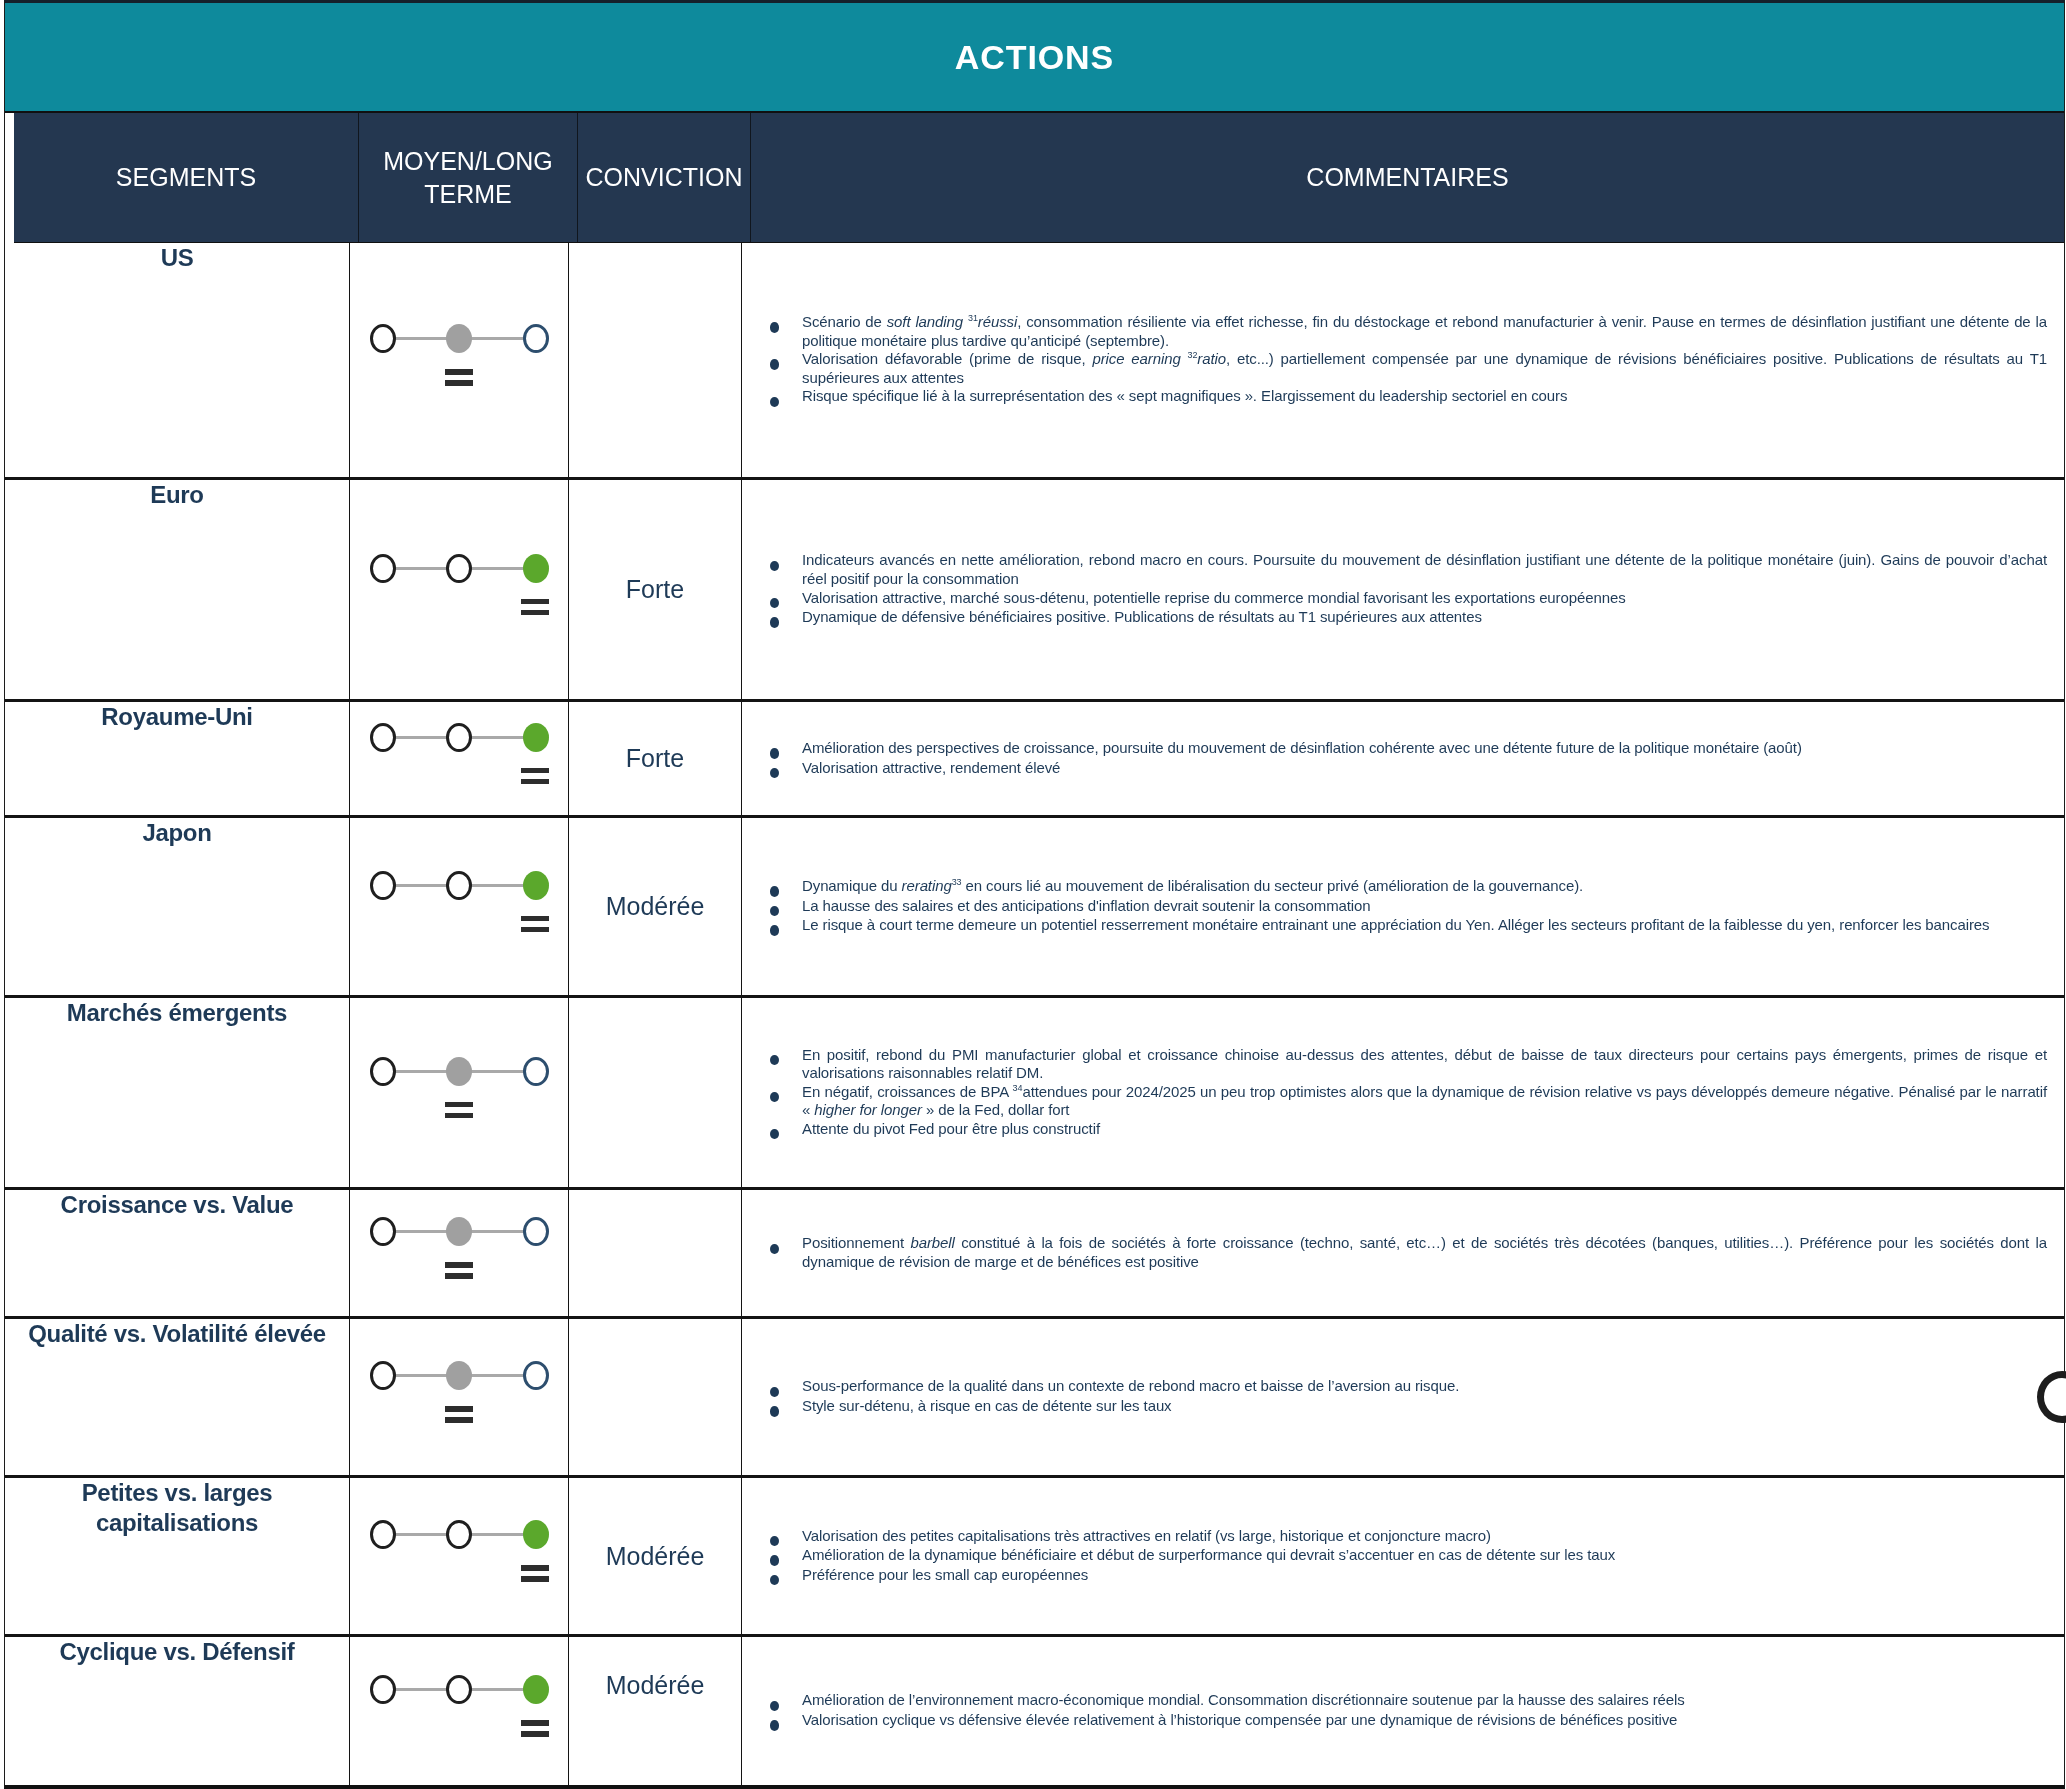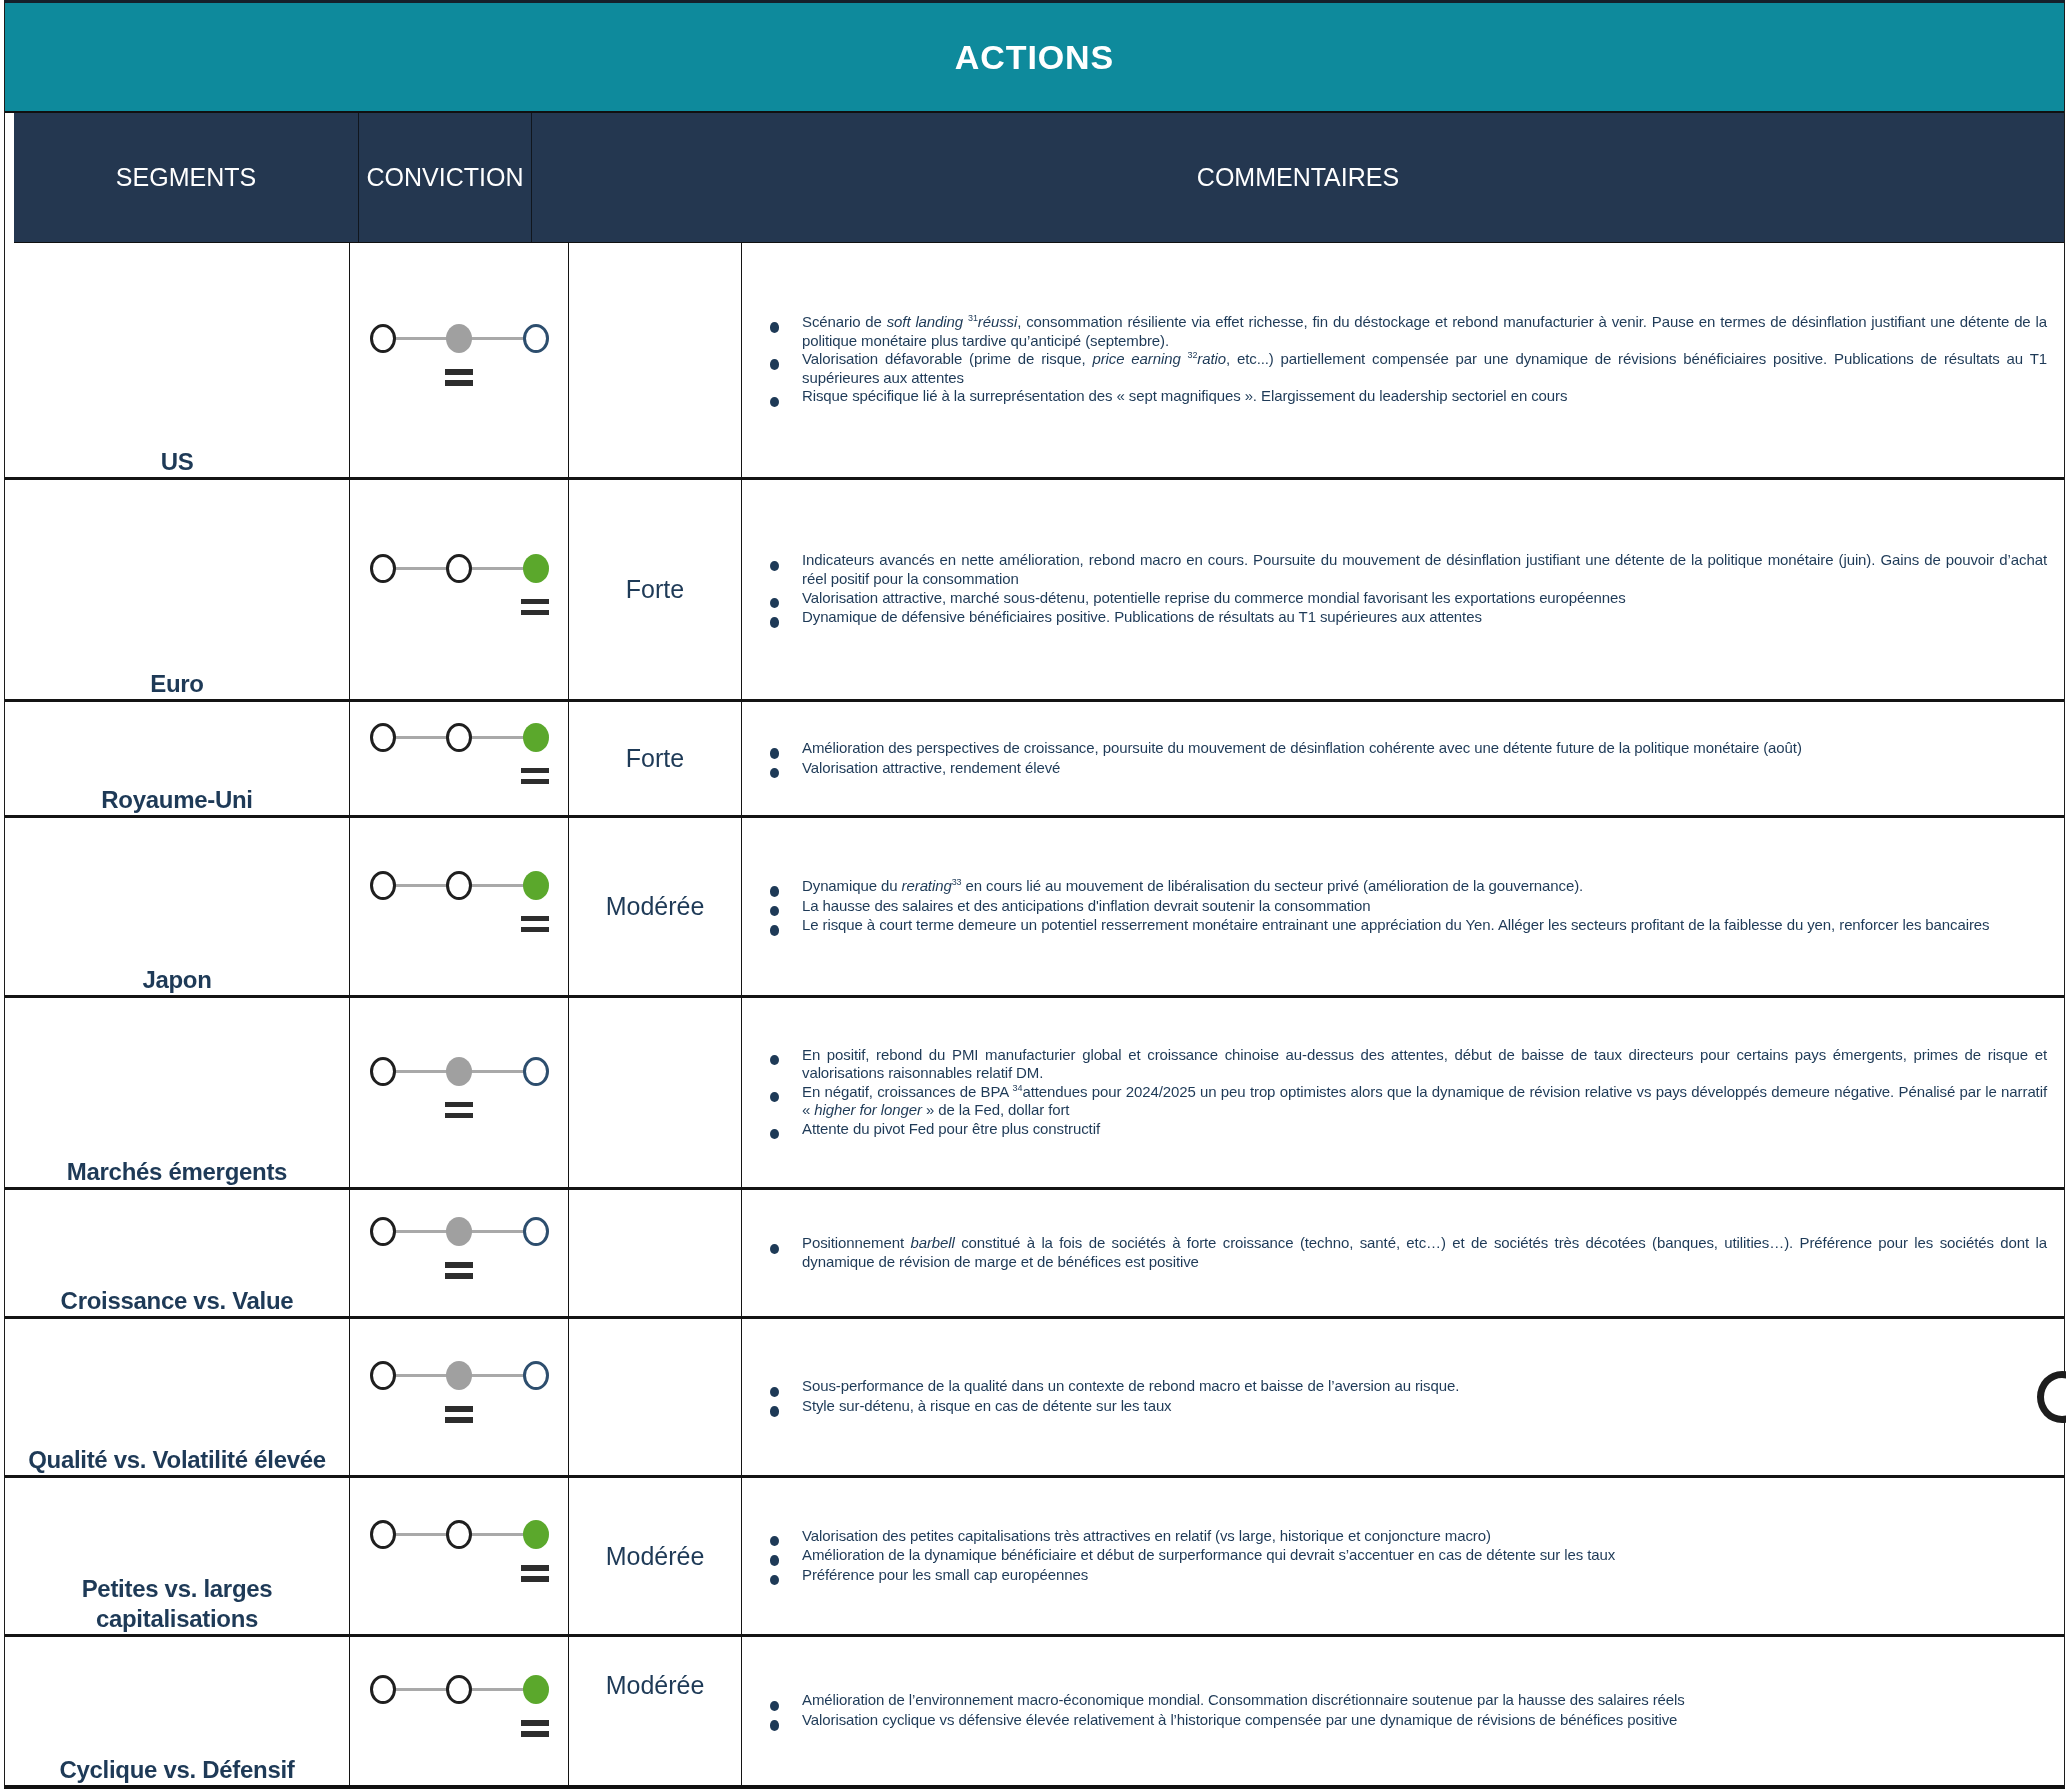--- a/index.html
+++ b/index.html
@@ -46,21 +46,21 @@
   .hcell + .hcell { border-left:1.8px solid #10161e; }
   .w1 { width:344px; flex:0 0 344px; }
   .w2 { width:219px; flex:0 0 219px; }
   .w3 { width:173px; flex:0 0 173px; }
   .w4 { flex:1 1 auto; }
   .row { display:flex; border-bottom:3.1px solid #141414; background:#fff; }
   .row:last-child { border-bottom:none; }
   .cell { box-sizing:border-box; }
   .cell + .cell { border-left:1.8px solid #141414; }
   .seg {
-    display:flex; align-items:flex-end; justify-content:center;
+    display:flex; align-items:flex-start; justify-content:center;
     text-align:center; font-weight:bold; font-size:24px;
     letter-spacing:-0.3px; line-height:1.25; padding:0 4.9px;
   }
   .ind { display:flex; align-items:center; justify-content:center; }
   .conv { display:flex; align-items:center; justify-content:center; font-size:25px; }
   .conv.top { align-items:flex-start; padding-top:34px; }
   .com {
     display:flex; flex-direction:column; justify-content:center;
     padding:13.4px 17px 13.4px 22px;
   }
@@ -95,20 +95,21 @@
 </style>
 </head>
 <body>
 
 <div class="table-wrap">
   <div class="title-bar">
     <span class="title">ACTIONS</span>
   </div>
   <div class="header-row">
     <div class="hcell w1">SEGMENTS</div>
+    <div class="hcell w2">MOYEN/LONG TERME</div>
     <div class="hcell w3">CONVICTION</div>
     <div class="hcell w4">COMMENTAIRES</div>
   </div>
   <div id="rows">
       <div class="row" style="min-height: 234px;">
         <div class="cell seg w1">
           <span>US</span>
         </div>
         <div class="cell ind w2">
           <div class="indicator">

